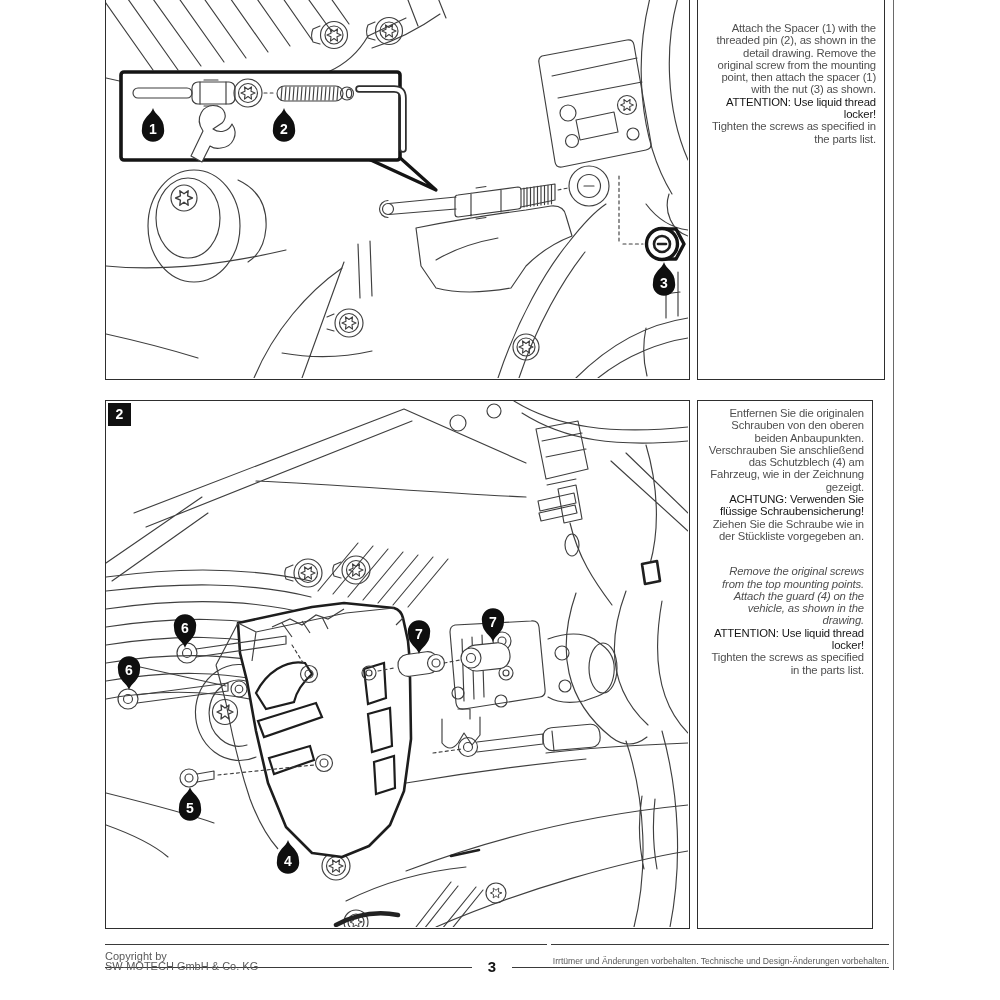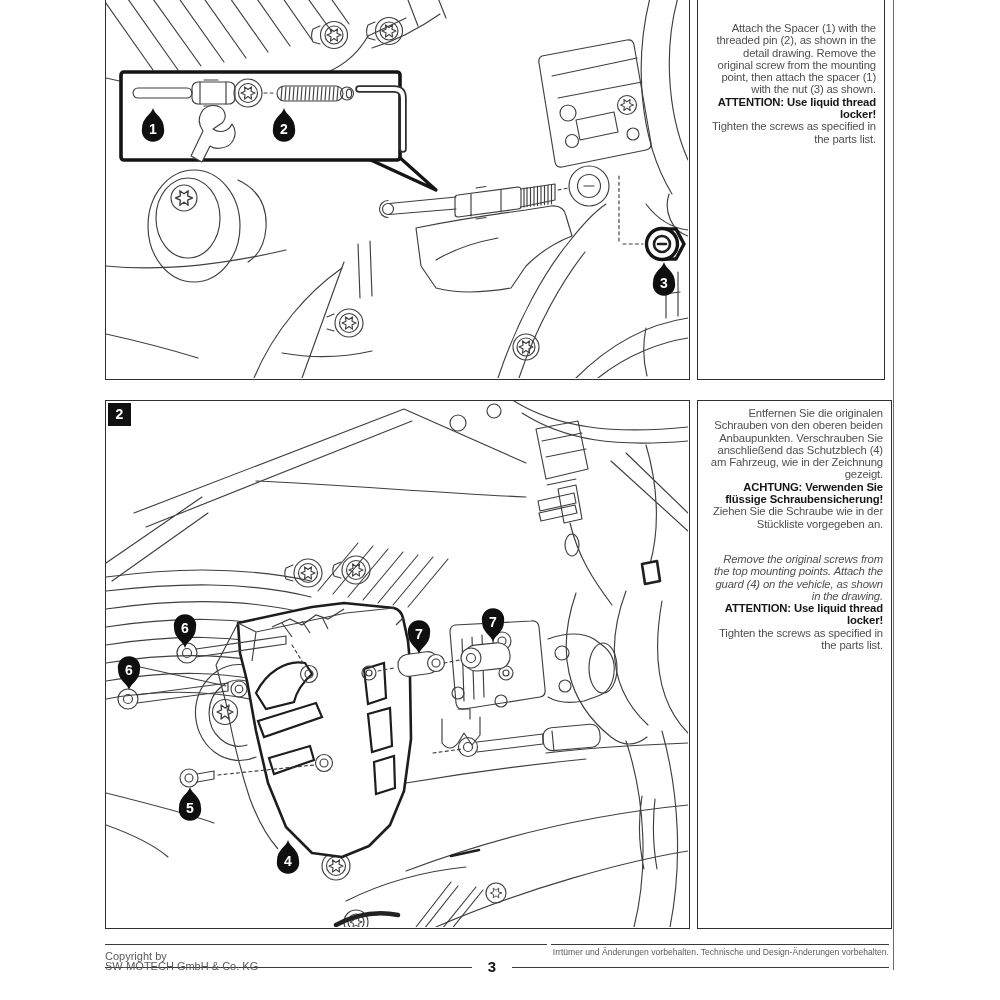--- a/index.html
+++ b/index.html
@@ -9,21 +9,21 @@
   }
   .panel {
     position:absolute; background:#fff; border:1.6px solid #2e2e2e; box-sizing:border-box;
   }
   .tbox {
     position:absolute; background:#fff; border:1.4px solid #2e2e2e; box-sizing:border-box;
     font-size:11.3px; line-height:12.3px; letter-spacing:-0.15px; color:#4f4f4f;
     padding:6px 8px 6px 8px;
   }
   .tbox p { margin:0;text-align:right; }
-  .attn { font-weight:bold; color:#161616; }
+  .attn { font-weight:normal; color:#161616; }
   .pad-top { padding-top:24px; }
   .mt { margin-top:23px !important;font-style:italic; }
   .badge {
     position:absolute; width:23px; height:23px; background:#101010; color:#fff;
     font-weight:bold; font-size:14px; text-align:center; line-height:23px; z-index:4;
   }
   svg { position:absolute; left:0; top:0; }
   .ln { fill:none; stroke:#3f3f3f; stroke-width:1.15; stroke-linecap:round; stroke-linejoin:round; }
   .b2 { stroke:#1f1f1f; stroke-width:2.6; }
   .b3 { stroke:#141414; stroke-width:3.4; }
@@ -32,21 +32,21 @@
   .fw { fill:#fff; }
   .dsh { stroke-dasharray:3 3.2; }
   .drop { fill:#0f0f0f; stroke:none; }
   .bt { fill:#fff; font:bold 14px "Liberation Sans", sans-serif; text-anchor:middle; }
   .f-left {
     position:absolute; left:105px; top:944px; width:442px; border-top:1.1px solid #3a3a3a;
     padding-top:6px; font-size:11px; line-height:10.4px; color:#5a5a5a;
   }
   .f-right {
     position:absolute; left:551px; top:944px; width:338px; border-top:1.1px solid #3a3a3a;
-    padding-top:2px; font-size:8.6px; line-height:10.4px; color:#5a5a5a; text-align:right;
+    padding-top:11px; font-size:8.6px; line-height:10.4px; color:#5a5a5a; text-align:right;
   }
   .f-line { position:absolute; left:105px; width:784px; top:967px; border-top:1.3px solid #3a3a3a; }
   .pagenum {
     position:absolute; left:472px; top:958px; width:40px; text-align:center; background:#fff;
     font-weight:bold; font-size:15px; color:#141414; z-index:5;
   }
   .edge { position:absolute; left:893px; top:0; height:970px; width:0; border-left:1.2px solid #6a6a6a; }
 </style>
 </head>
 <body>
@@ -338,21 +338,21 @@
   </g>
   <g transform="translate(387,218)">
     <path class="drop" d="M0,23 C1.5,16.5 11,13.5 11,2.5 A11.2,11.2 0 1 0 -11,2.5 C-11,13.5 -1.5,16.5 0,23 Z"></path>
     <text class="bt" y="7.5">7</text>
   </g>
 </svg>
 </div>
 
 <div class="badge" style="left:108px; top:403px;">2</div>
 
-<div class="tbox" style="left:697px; top:400px; width:195px; height:529px;">
+<div class="tbox" style="left:697px; top:400px; width:176px; height:529px;">
   <p>Entfernen Sie die originalen Schrauben von den oberen beiden Anbaupunkten. Verschrauben Sie anschließend das Schutzblech (4) am Fahrzeug, wie in der Zeichnung gezeigt.</p>
   <p class="attn">ACHTUNG: Verwenden Sie flüssige Schraubensicherung!</p>
   <p>Ziehen Sie die Schraube wie in der Stückliste vorgegeben an.</p>
   <p class="mt">Remove the original screws from the top mounting points. Attach the guard (4) on the vehicle, as shown in the drawing.</p>
   <p class="attn">ATTENTION: Use liquid thread locker!</p>
   <p>Tighten the screws as specified in the parts list.</p>
 </div>
 
 <div class="edge"></div>
 <div class="f-line"></div>

